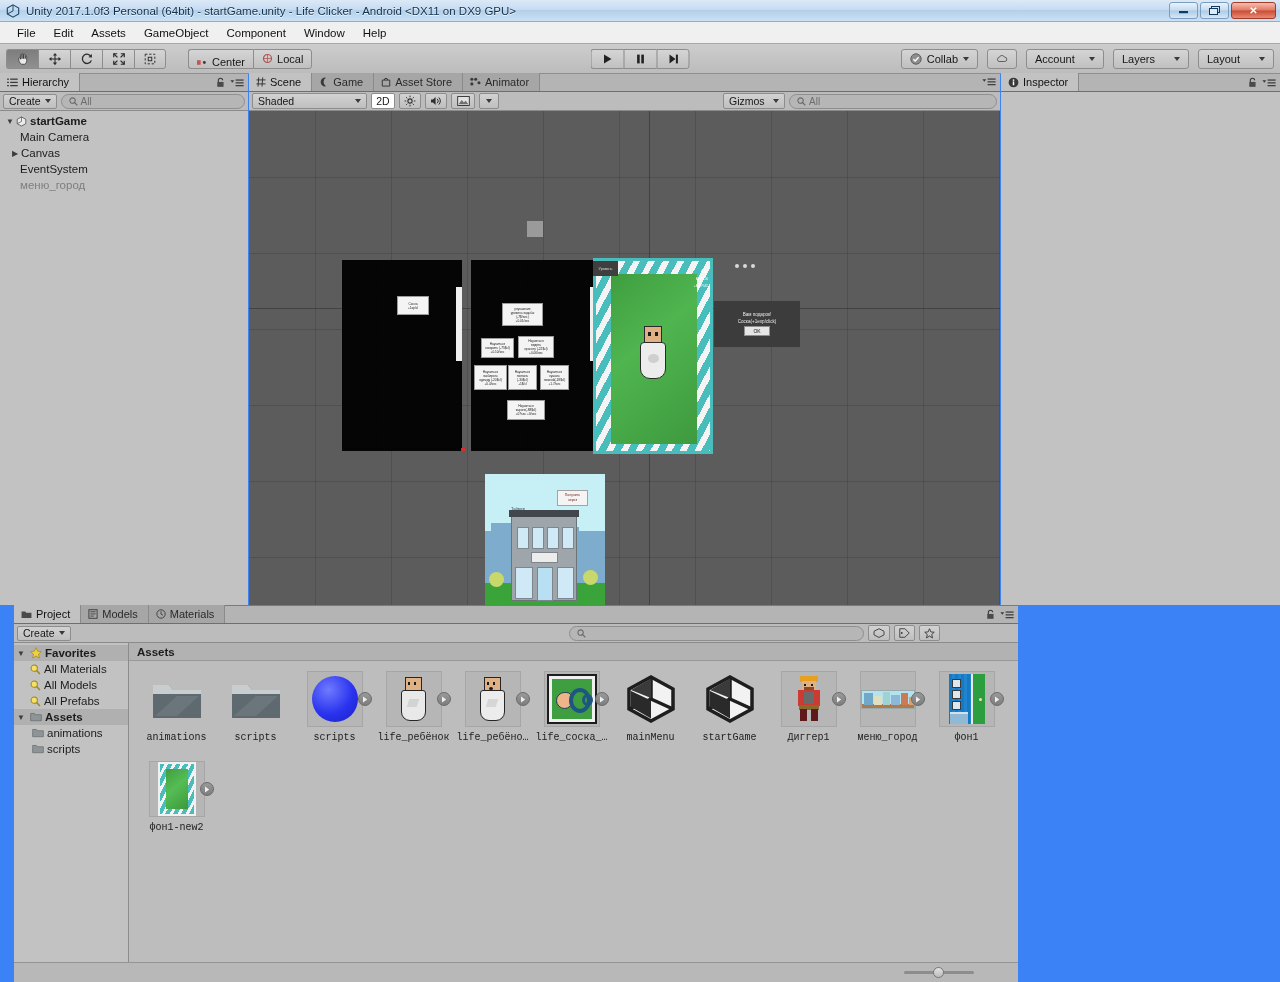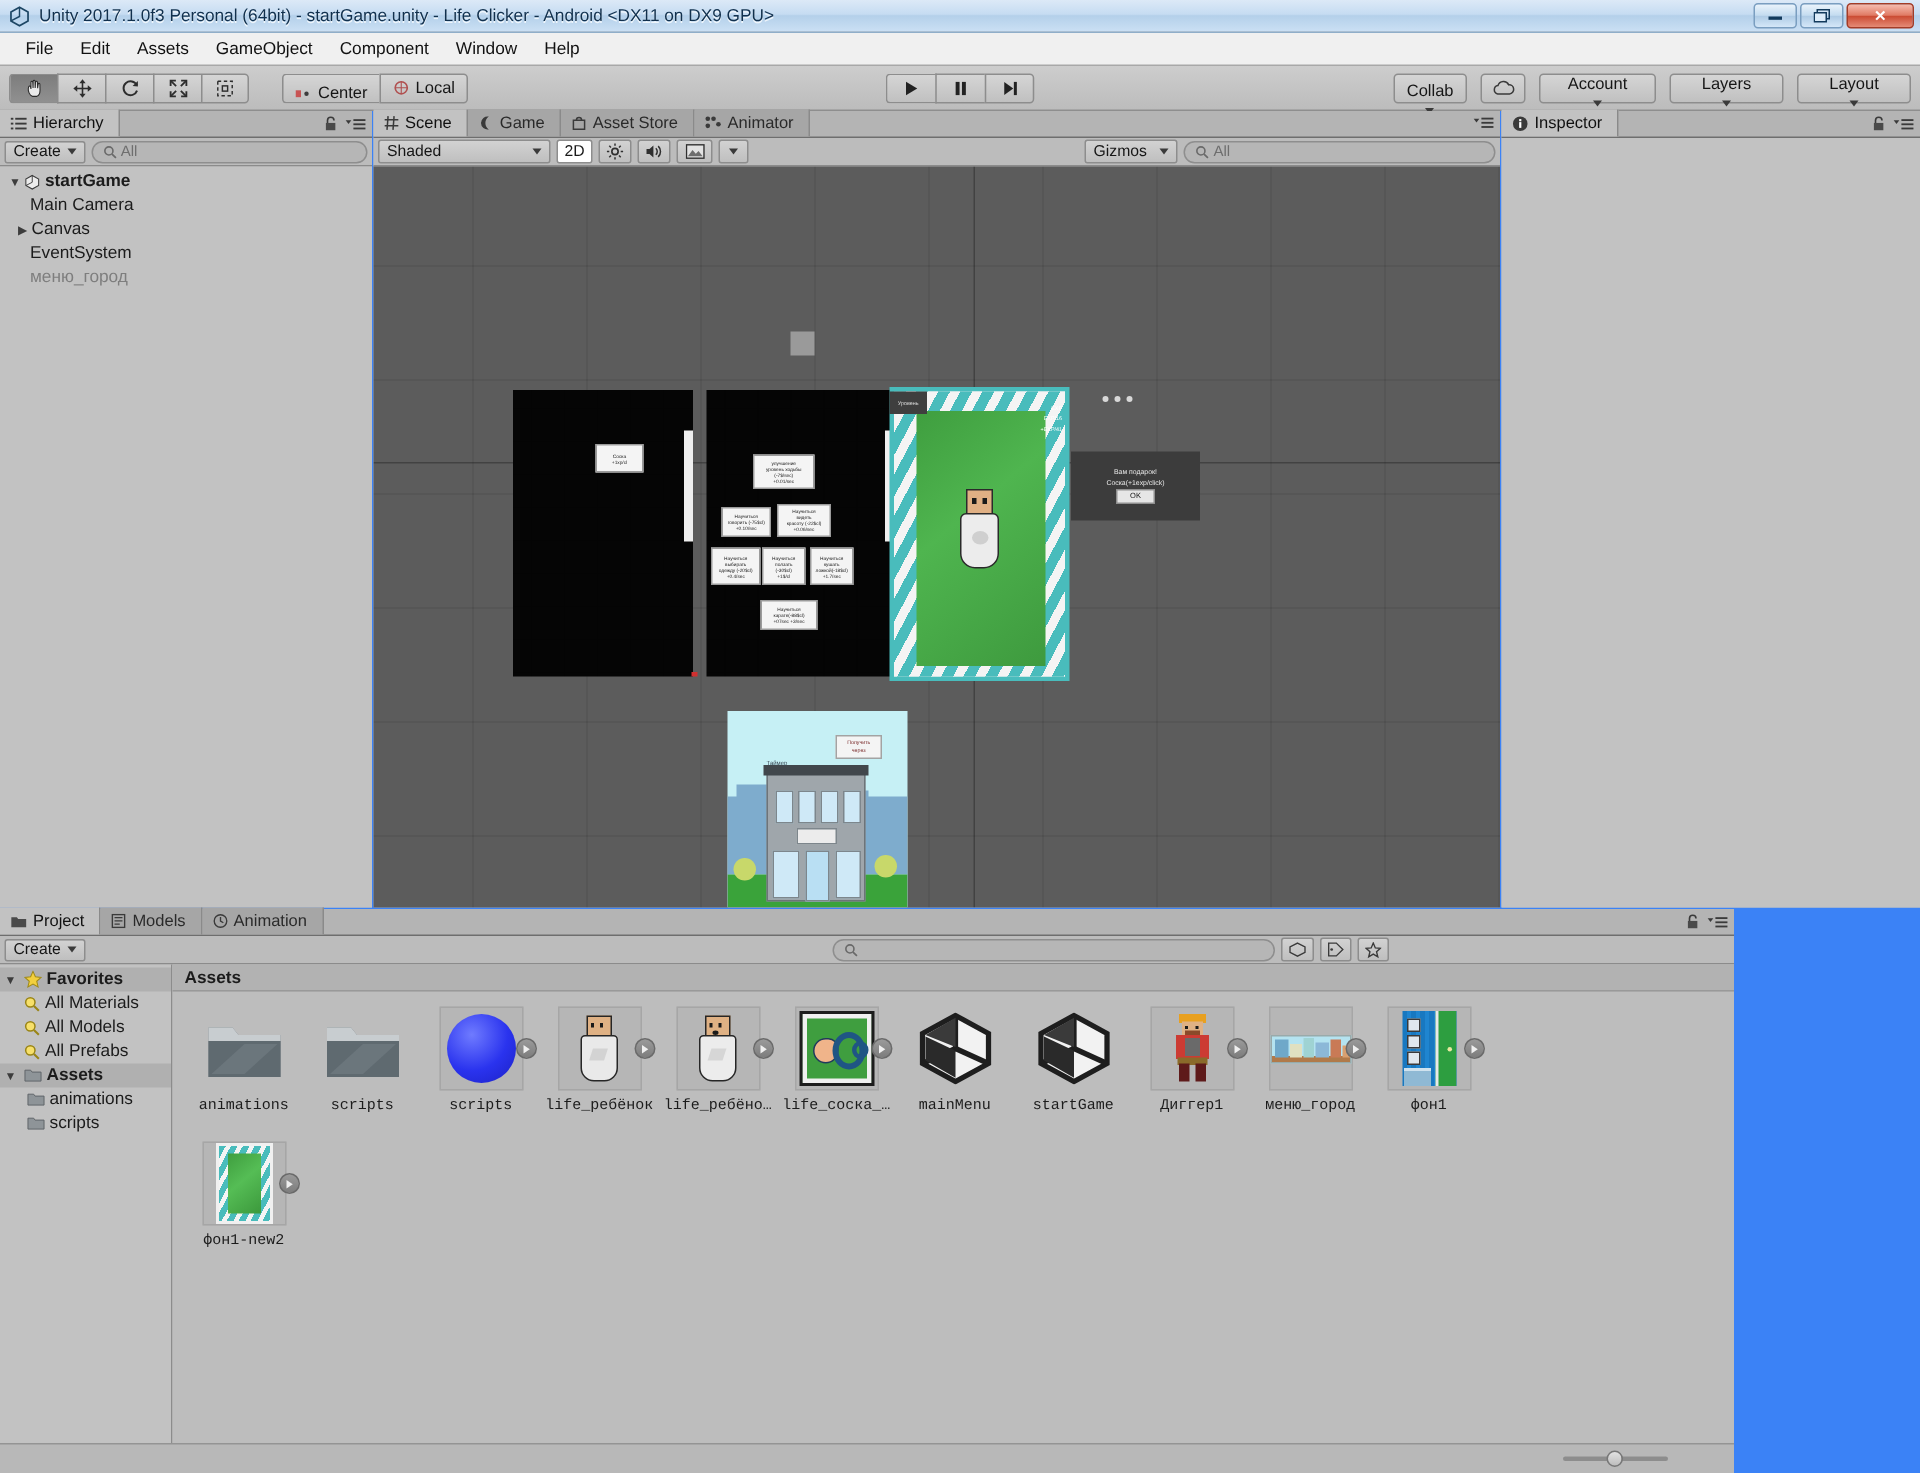--- a/index.html
+++ b/index.html
@@ -92,21 +92,21 @@
     border:1px solid #8d8d8d; border-right-width:0;
     display:flex;align-items:center;justify-content:center;
   }
   #playgroup .pl:first-child{border-radius:3px 0 0 3px;}
   #playgroup .pl:last-child{border-radius:0 3px 3px 0;border-right-width:1px;}
 
   #tbright { margin-left:auto; display:flex; align-items:center; gap:9px; }
   .rbtn {
     height:20px; padding:0 8px; border:1px solid #8d8d8d; border-radius:3px;
     background: linear-gradient(to bottom,#d5d5d5,#c0c0c0);
-    display:flex;align-items:center;gap:5px;font-size:11px;color:#161616;flex-direction:column;
+    display:flex;align-items:center;gap:5px;font-size:11px;color:#161616;
   }
   .rbtn.w90 { width:78px; justify-content:space-between; }
   .rbtn.w80 { width:76px; justify-content:space-between; }
   .caret { width:0;height:0;border-left:3px solid transparent;border-right:3px solid transparent;border-top:4px solid #3a3a3a; }
 
   
   #workspace { position:relative; height: 908px; background:#3b82f6; }
 
   .panel { position:absolute; background:#a5a5a5; }
   .panelTabs {
@@ -170,21 +170,21 @@
       linear-gradient(to bottom, rgba(0,0,0,.13) 1px, transparent 1px);
     background-size: 76px 76px; background-position: -10px -10px;
   }
   .axisline { position:absolute; background:rgba(0,0,0,.28); }
 
   
   #inspector { left:1001px; top:0; width:279px; height:531px; background:#c2c2c2; }
   #inspBody { height:calc(100% - 18px); background:#c2c2c2; }
 
   
-  #project { left:0; top:532px; width:1156px; height:376px; background:#c2c2c2; }
+  #project { left:14px; top:532px; width:1004px; height:376px; background:#c2c2c2; }
   #projSplit { display:flex; height: calc(100% - 37px - 20px); }
   #projTree { width:115px; background:#c2c2c2; border-right:1px solid #8c8c8c; padding-top:2px; }
   .ptrow { height:16px; display:flex;align-items:center; font-size:11.5px; padding-left:3px; color:#1c1c1c; gap:3px;}
   .ptrow.hdr { font-weight:bold; background:#b0b0b0; }
   .ptrow .arr { width:10px;font-size:8px;color:#3c3c3c; }
   #assetsPane { flex:1; background:#bdbdbd; }
   #assetsHdr { height:18px; background:#b2b2b2; display:flex;align-items:center;padding-left:8px;font-size:11.5px;font-weight:bold;color:#1c1c1c; border-bottom:1px solid #999;}
   #assetGrid { padding:10px 8px; display:flex; flex-wrap:wrap; gap:0; align-content:flex-start; }
   .acell { width:79px; display:flex;flex-direction:column;align-items:center; margin-bottom:12px; }
   .athumb { width:56px;height:56px; position:relative; display:flex;align-items:center;justify-content:center; }
@@ -719,21 +719,21 @@
               <path d="M2.6 7.8 H6.4"></path>
             </g>
           </svg>
         <span>Models</span>
       </div>
       <div class="ptab">
         <svg width="10" height="10" viewBox="0 0 11 11">
             <circle cx="5.5" cy="5.5" r="4.6" fill="none" stroke="#3a3a3a" stroke-width="1"></circle>
             <path d="M5.5 2.6 V5.6 L7.6 6.8" fill="none" stroke="#3a3a3a" stroke-width="1"></path>
           </svg>
-        <span>Animation</span>
+        <span>Materials</span>
       </div>
       <div class="tabicons">
         <svg width="9" height="11" viewBox="0 0 10 12">
             <path d="M2.6 5.4 V3.6 A2.4 2.4 0 0 1 7.4 3.6" fill="none" stroke="#3a3a3a" stroke-width="1.2"></path>
             <rect x="1.4" y="5.4" width="7" height="5.4" fill="#4a4a4a"></rect>
           </svg>
         <svg width="14" height="10" viewBox="0 0 15 10">
             <path d="M0.5 2 L4.5 2 L2.5 4.6 Z" fill="#3a3a3a"></path>
             <g fill="#3a3a3a">
               <rect x="6" y="1.2" width="8.6" height="1.3"></rect>

